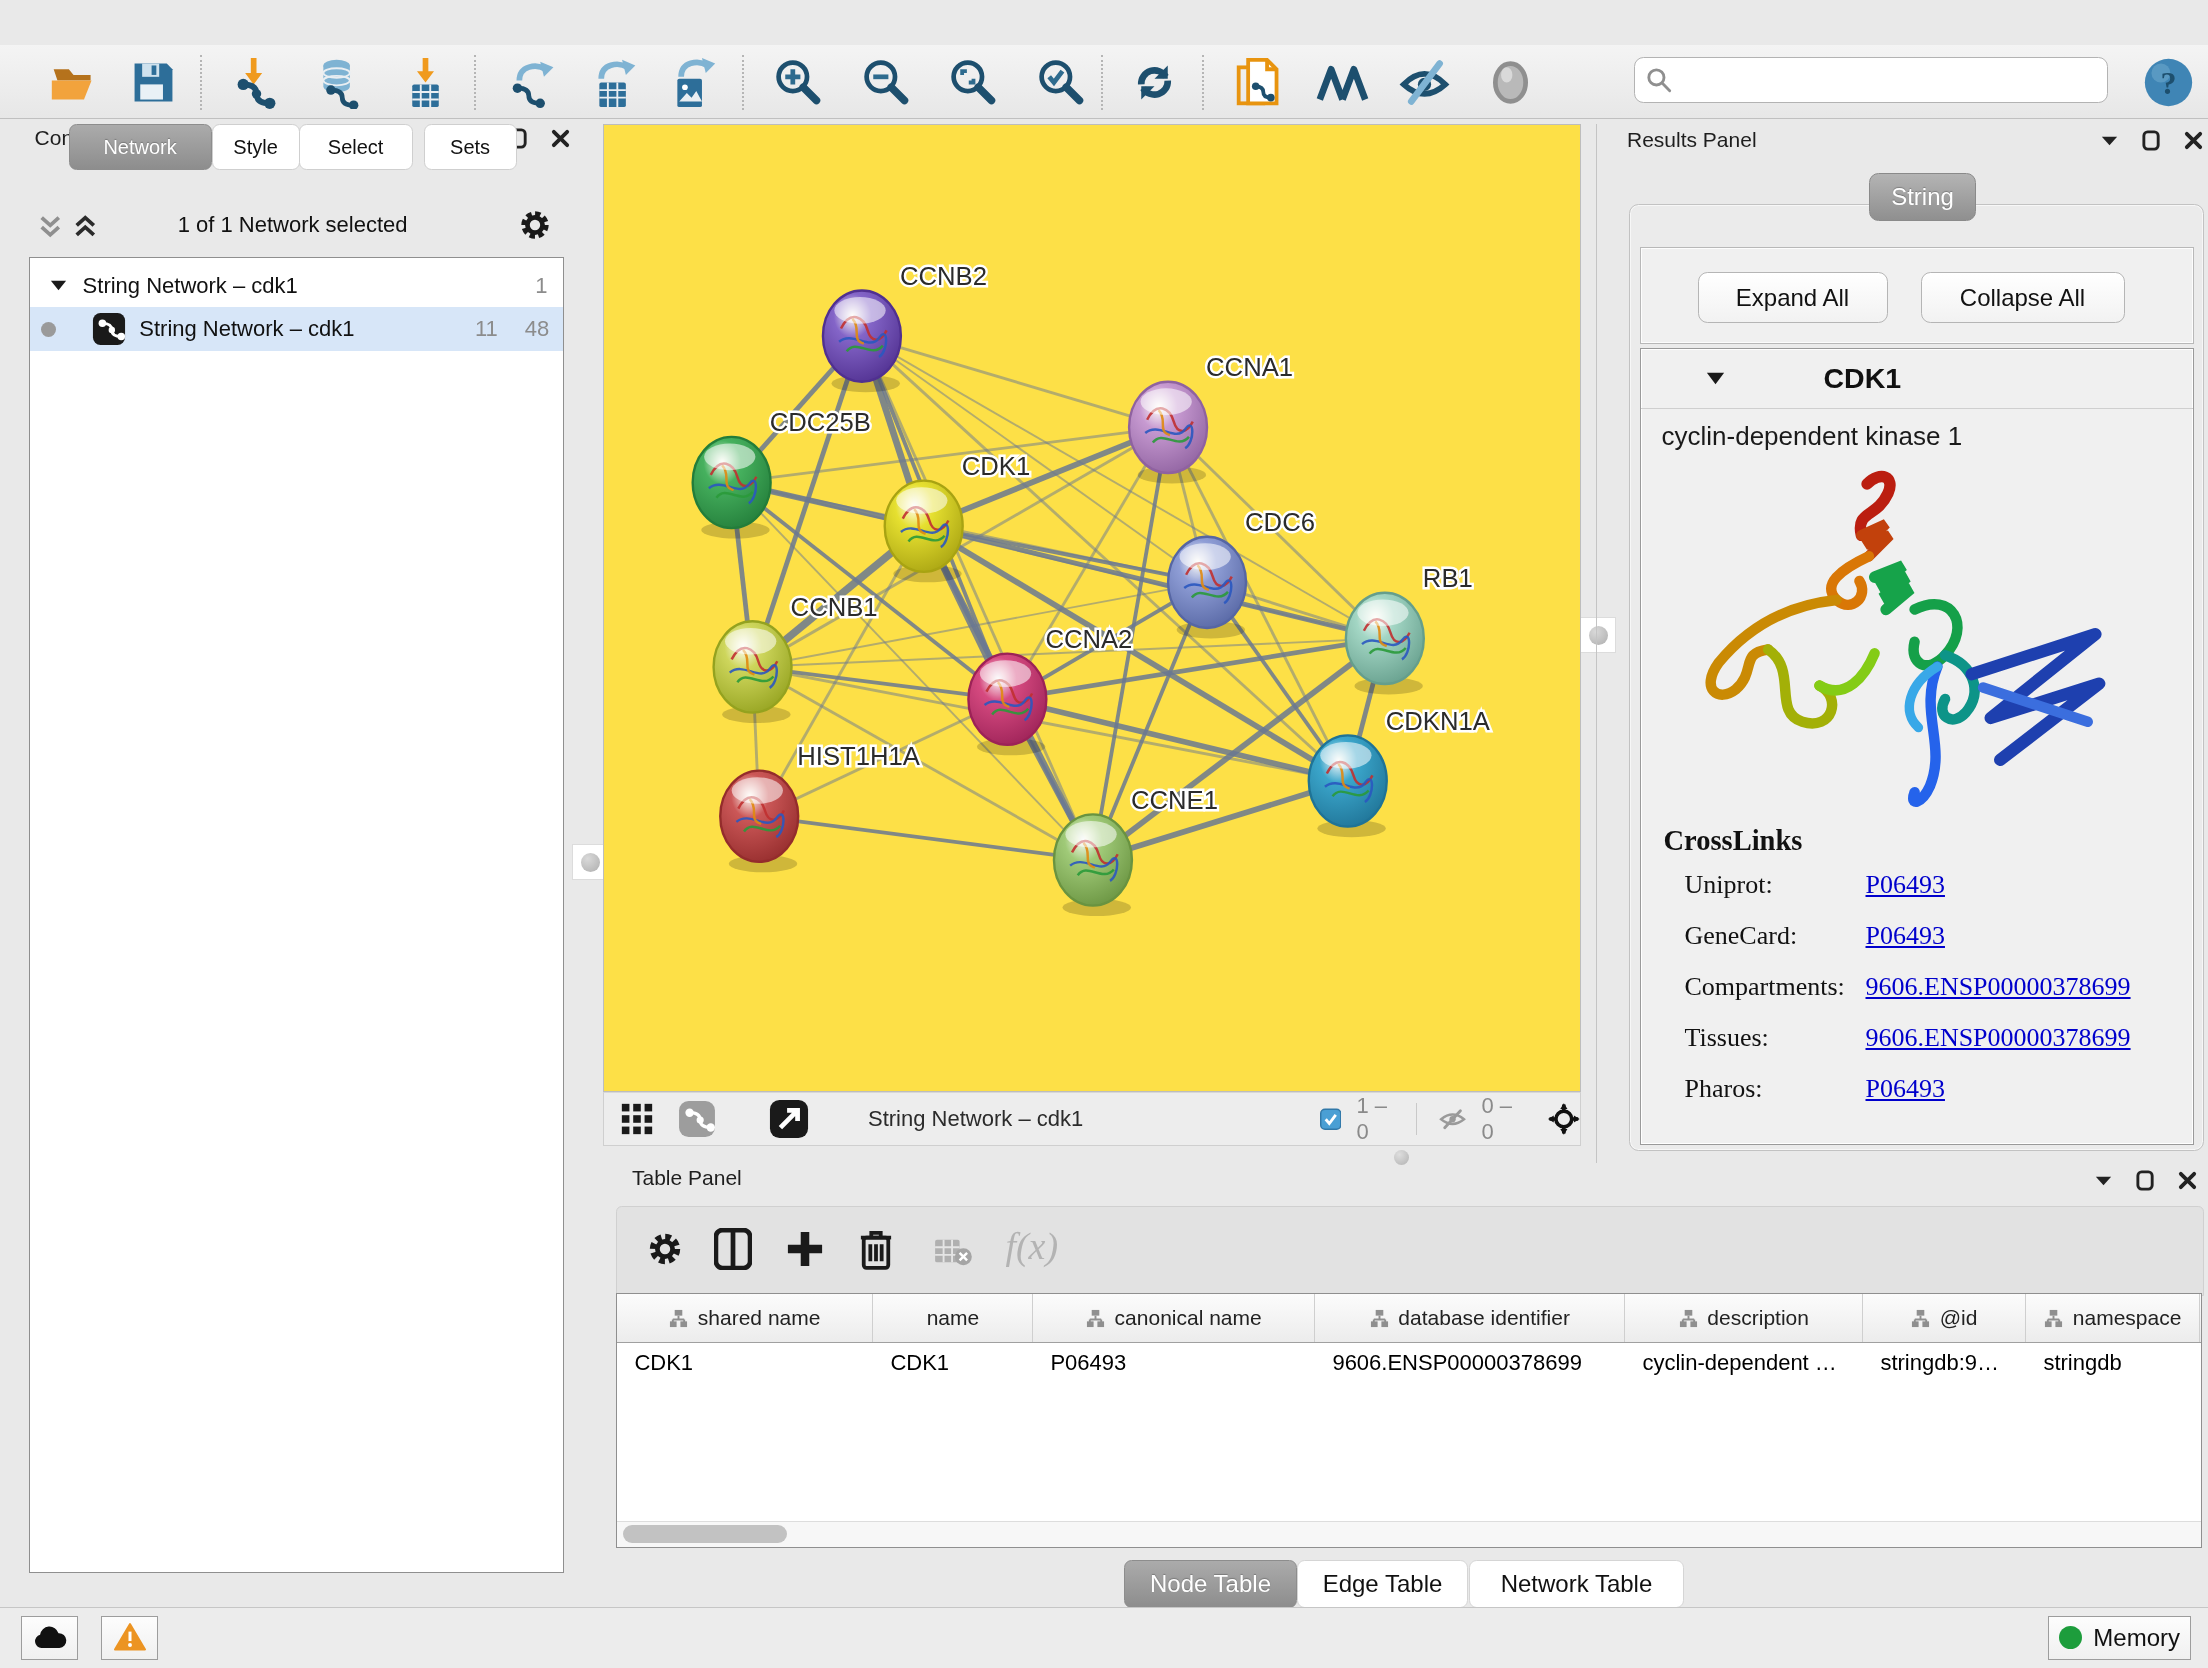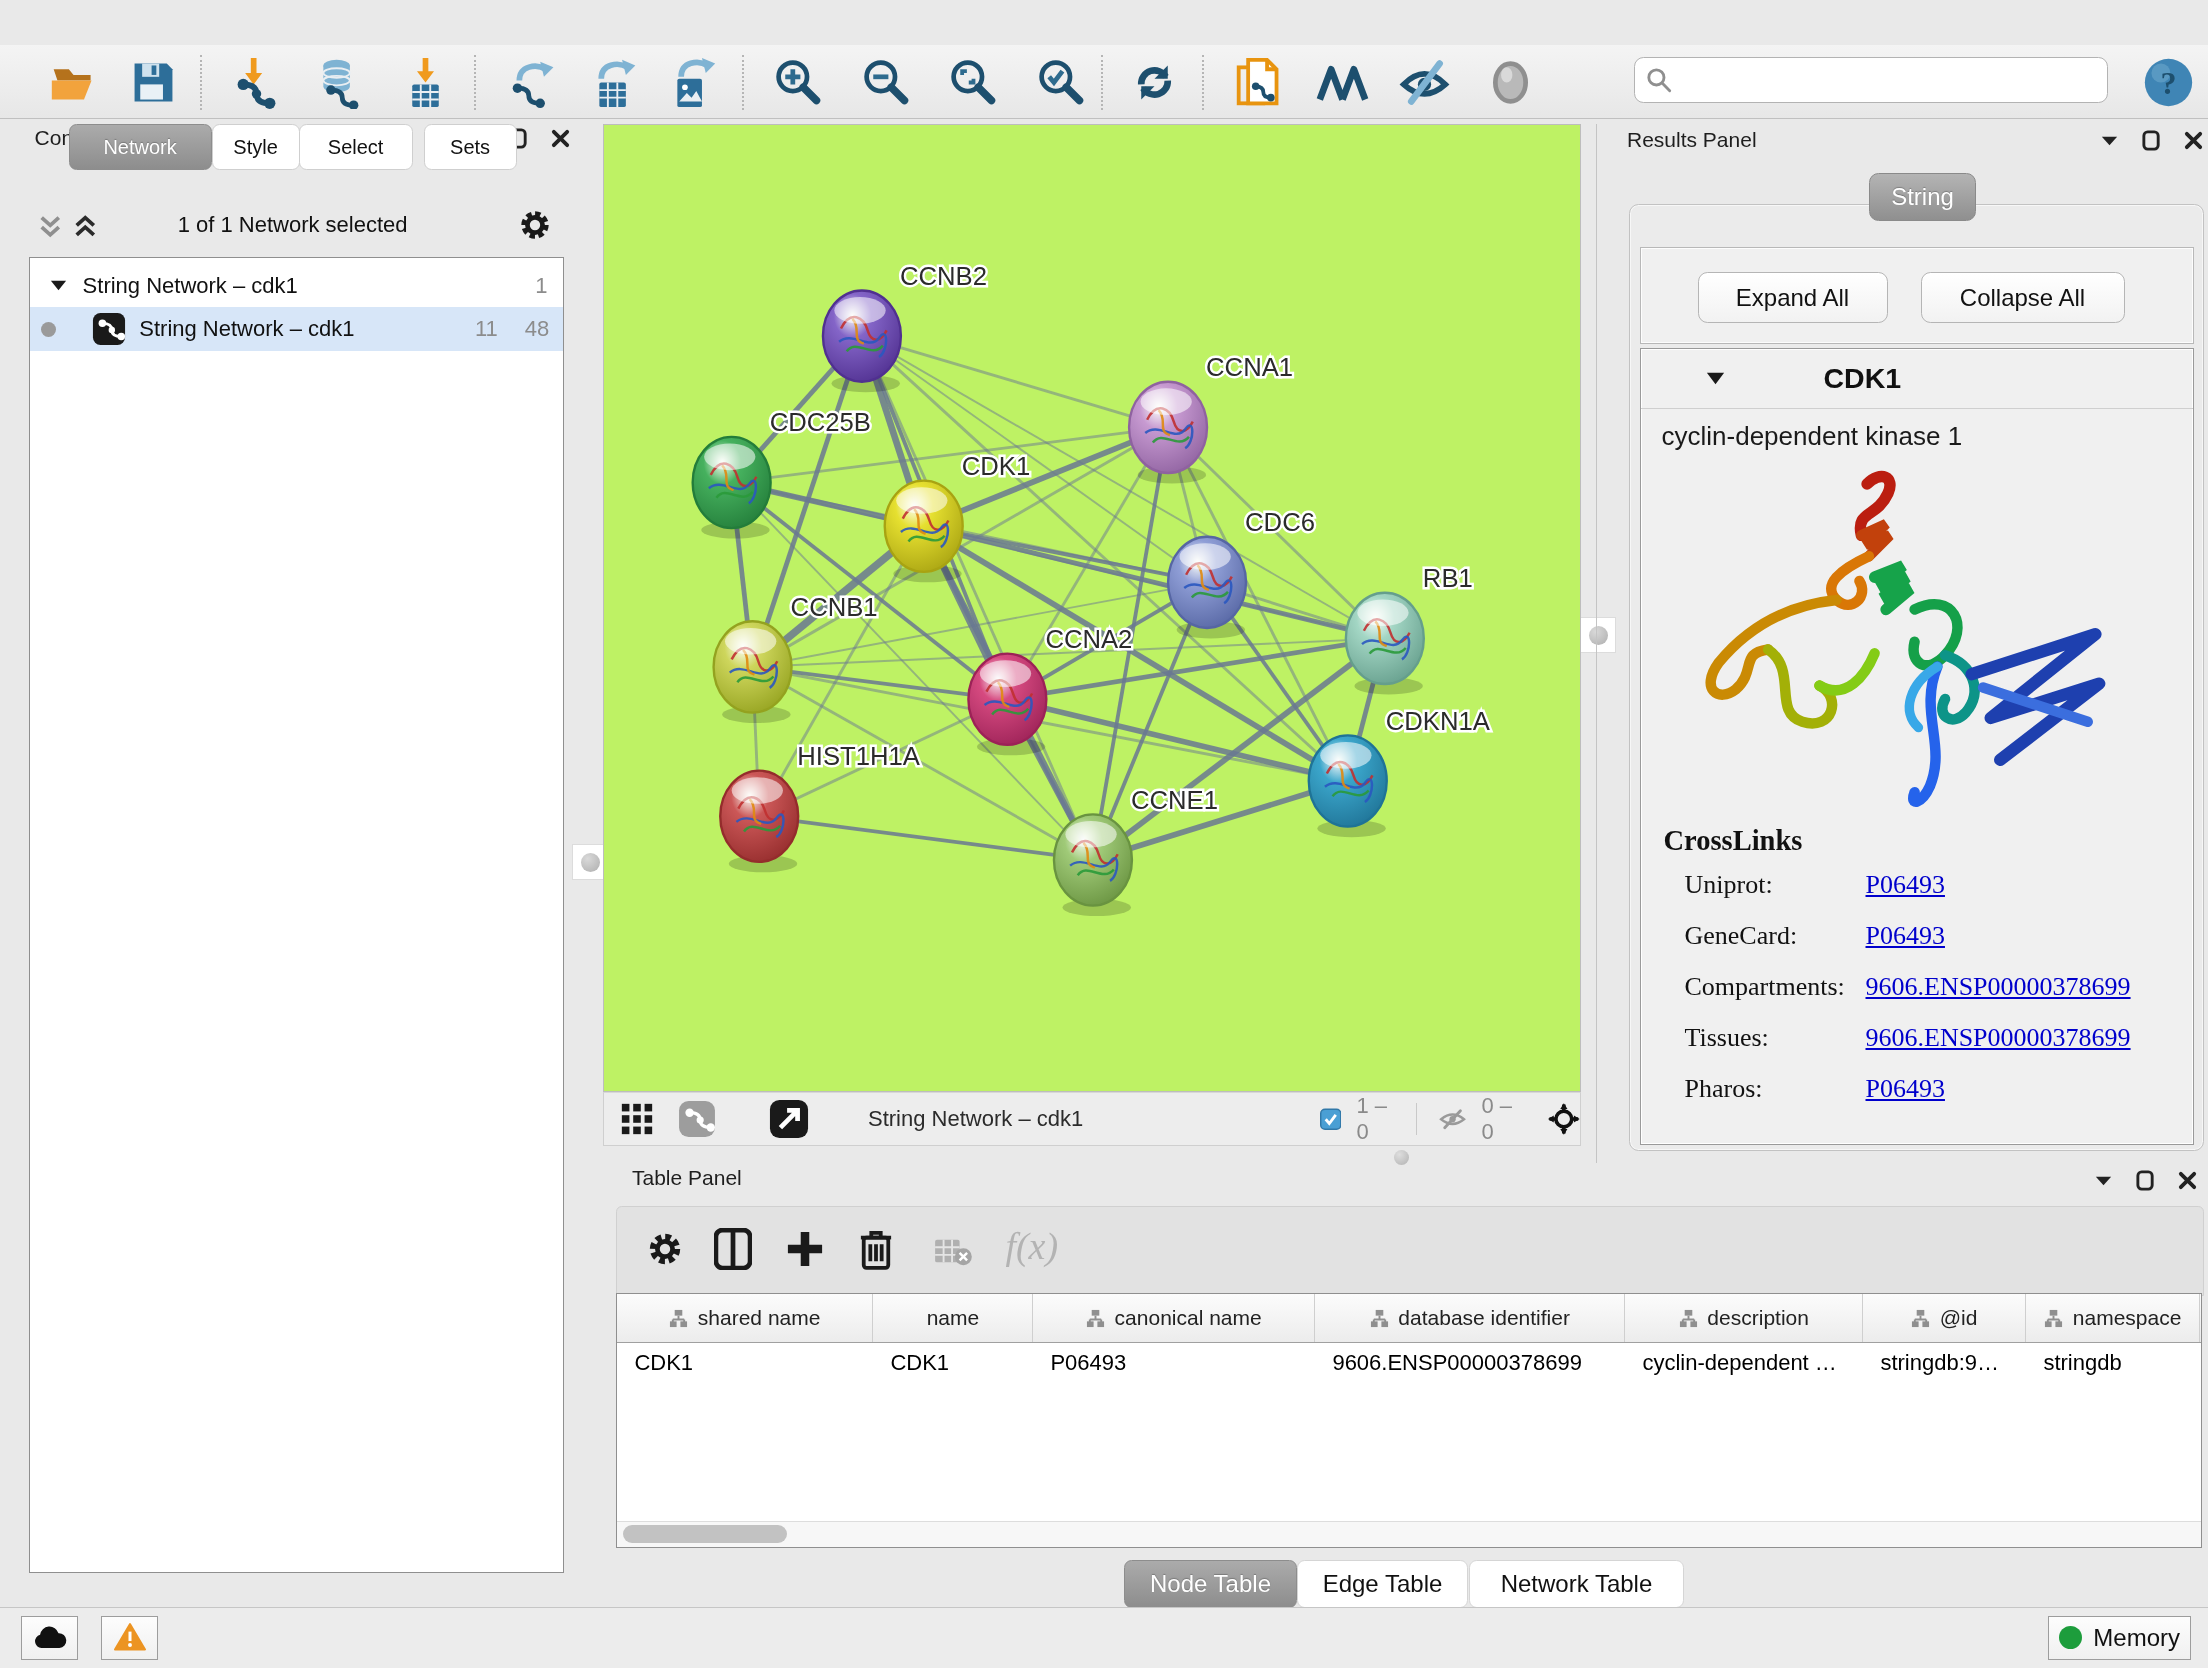--- a/index.html
+++ b/index.html
@@ -20,21 +20,21 @@
   .pane-title{font-size:21px;color:#1e1e1e;}
   .winctl{display:flex;gap:21px;align-items:center;}
   
   #control-panel{left:7.6px;top:124px;width:574px;height:1476px;}
   .tab{position:absolute;top:0;height:46px;background:#fff;border:1px solid #cfcfcf;border-radius:7.6px;color:#111;font-size:20px;display:flex;align-items:center;justify-content:center;box-sizing:border-box;}
   .tab.sel{background:linear-gradient(#ababab,#8d8d8d);color:#fff;border-color:#8d8d8d;text-shadow:0 -1px 1px rgba(0,0,0,.25);}
   #net-tree{position:absolute;left:21px;top:133px;width:533px;height:1314px;background:#fff;border:1.9px solid #8f8f8f;}
   .tree-row{position:absolute;left:0;width:100%;height:44px;display:flex;align-items:center;box-sizing:border-box;font-size:22px;color:#111;}
   .gray-num{color:#8c8c8c;font-size:22px;}
   
-  #canvas{left:603px;top:124px;width:978px;height:968px;background:#bef264;border:1px solid #bdbdbd;box-sizing:border-box;}
+  #canvas{left:603px;top:124px;width:978px;height:968px;background:#fde047;border:1px solid #bdbdbd;box-sizing:border-box;}
   #canvas-toolbar{left:603px;top:1092px;width:978px;height:54px;background:#ededed;border:1px solid #cfcfcf;border-top:1px solid #d8d8d8;box-sizing:border-box;}
   .ct-item{position:absolute;top:0;height:52px;display:flex;align-items:center;}
   .ct-num{font-size:22px;color:#8a8a8a;}
   .divider-handle{position:absolute;width:34px;height:34px;background:#fff;border:1px solid #dcdcdc;display:flex;align-items:center;justify-content:center;}
   .divider-handle i{width:19px;height:19px;border-radius:50%;background:radial-gradient(circle at 35% 30%,#d9d9d9,#aeaeae);display:block;}
   .splitter-dot{position:absolute;width:15px;height:15px;border-radius:50%;background:radial-gradient(circle at 35% 30%,#dedede,#b2b2b2);}
   
   #results-panel{left:1596px;top:124px;width:613px;height:1039px;border-left:1.9px solid #c4c4c4;}
   #string-tab{position:absolute;left:256px;top:49px;width:105px;height:46px;background:linear-gradient(#b4b4b4,#8f8f8f);border:1px solid #8a8a8a;border-radius:9.5px;color:#fff;font-size:24px;display:flex;align-items:center;justify-content:center;z-index:3;text-shadow:0 -1px 1px rgba(0,0,0,.25);margin-left:16px;}
   #results-card{position:absolute;left:32px;top:80px;width:573px;height:945px;background:#ebebeb;border:1px solid #c2c2c2;border-radius:9.5px;box-shadow:inset 0 0 0 1px #f7f7f7;}

